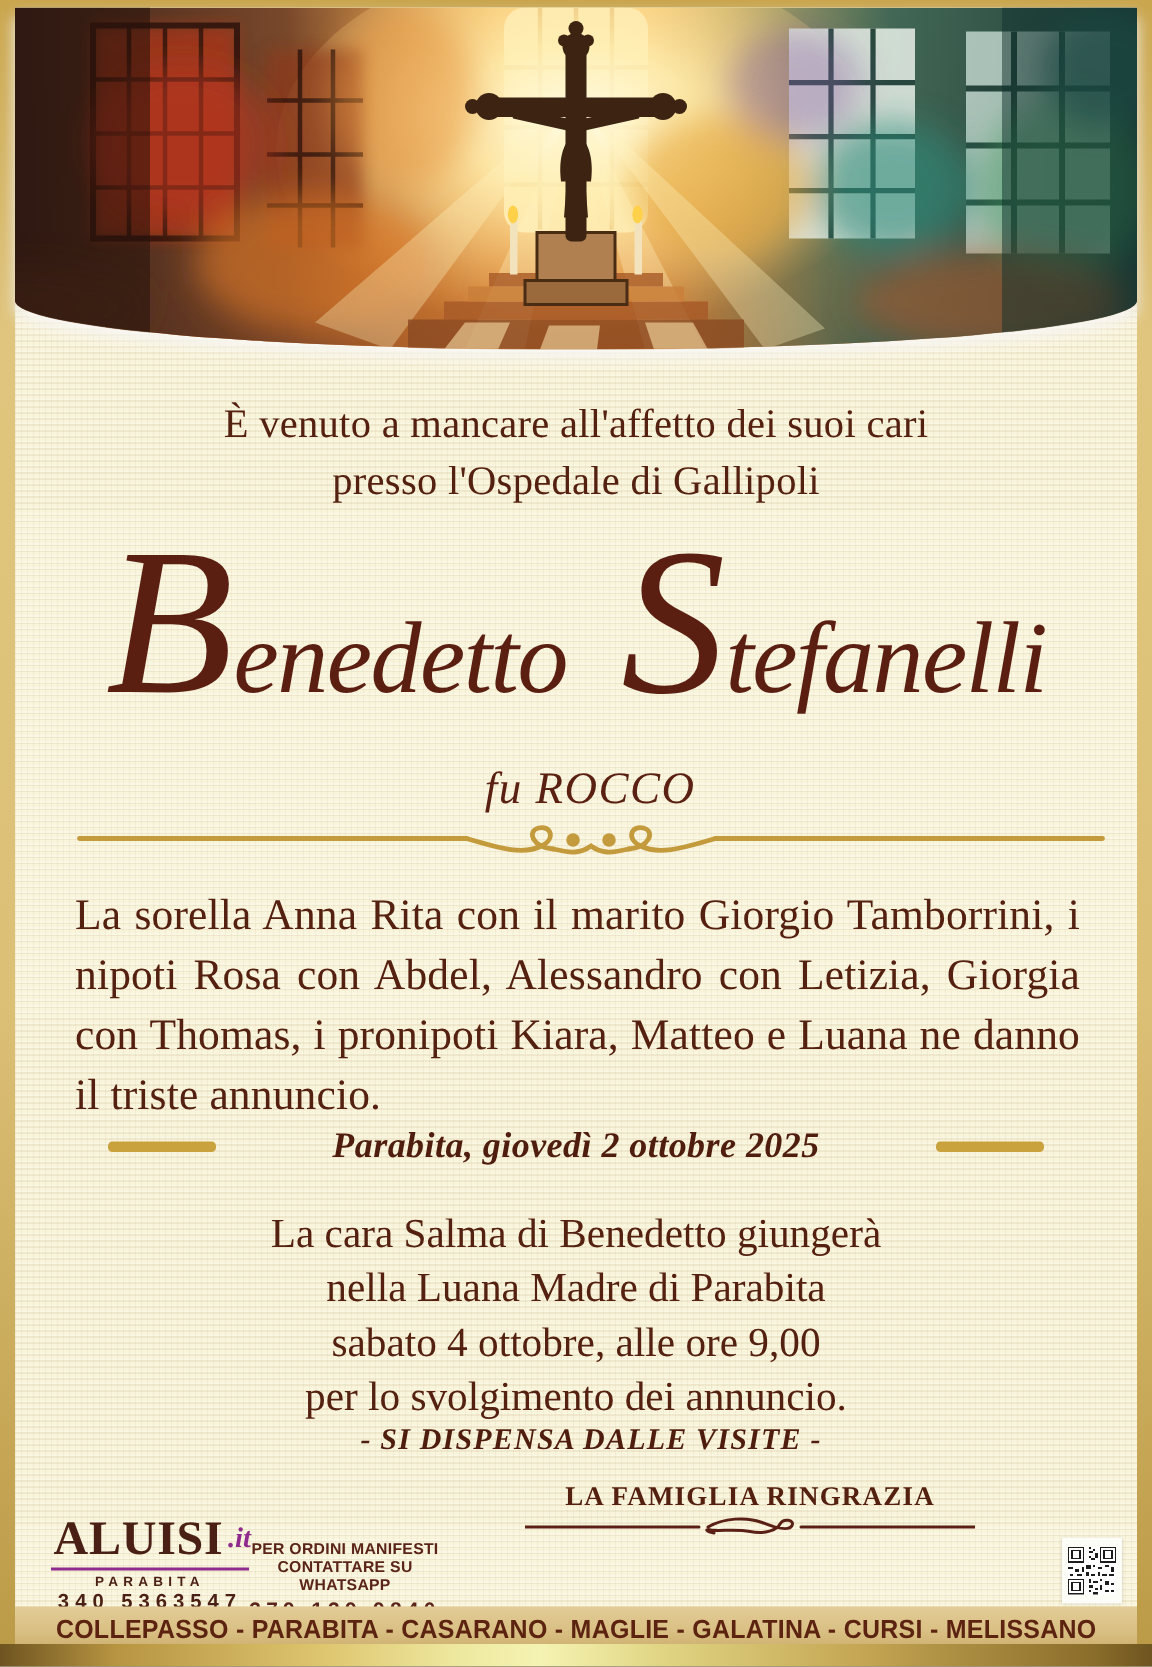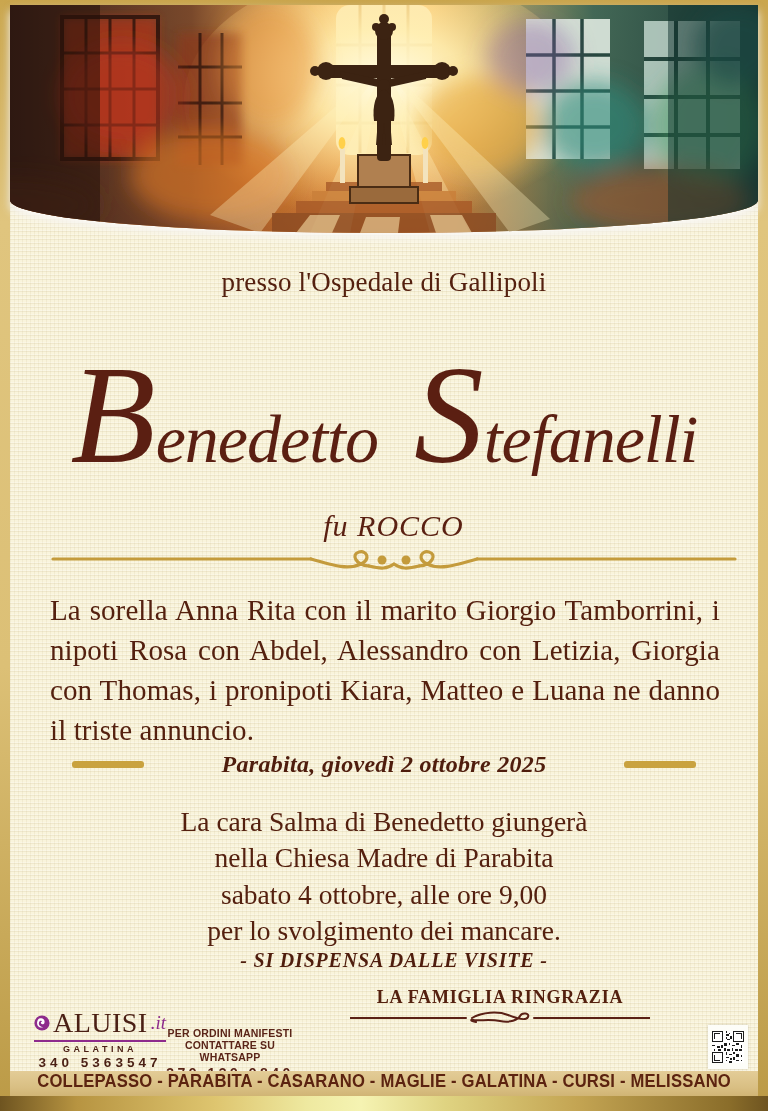--- a/index.html
+++ b/index.html
@@ -65,38 +65,38 @@
   }
   .thanks {
     position:absolute; top:982px; left:212px; width:556px; text-align:center;
     font-size:18px; font-weight:bold; color:#54200f; letter-spacing:0.8px;
   }
   .orn2 { position:absolute; top:1004px; left:340px; width:300px; height:18px; }
   
   .logo-block { position:absolute; left:24px; top:1002px; width:132px; text-align:center; }
   .logo-row { display:flex; align-items:center; justify-content:center; gap:3px;
               border-bottom:2px solid #8e2b8c; padding-bottom:1px; }
-  .logo-name { font-size:28px; font-weight:normal; color:#4a1f14; letter-spacing:0.5px; }
-  .logo-tld { font-size:19px; font-style:italic; font-weight:normal; color:#8e2b8c; }
+  .logo-name { font-size:32px; font-weight:bold; color:#4a1f14; letter-spacing:0.5px; }
+  .logo-tld { font-size:19px; font-style:italic; font-weight:bold; color:#8e2b8c; }
   .logo-city { margin-top:2px; font-family:"Liberation Sans",sans-serif; font-size:9px; font-weight:bold;
                color:#4a1f14; letter-spacing:3.5px; }
   .logo-phone { margin-top:1px; font-family:"Liberation Sans",sans-serif; font-size:13.5px; font-weight:bold;
                 color:#4a1f14; letter-spacing:4px; white-space:nowrap; }
   .orders-block { position:absolute; left:150px; top:1022px; width:140px; text-align:center;
                   font-family:"Liberation Sans",sans-serif; color:#5a2418; }
   .orders-l { font-size:10.5px; font-weight:bold; line-height:1.15; letter-spacing:0.2px; }
   .orders-phone { margin-top:2px; font-size:14px; font-weight:bold; letter-spacing:3.5px; white-space:nowrap; }
   .condolence { position:absolute; left:303px; top:1027px; width:388px;
                 font-size:11.5px; font-weight:bold; color:#76331c; line-height:1.5; letter-spacing:0.2px; }
   .qr { position:absolute; left:698px; top:1020px; width:40px; height:44px; background:#fdfdf8;
         display:flex; align-items:center; justify-content:center; box-shadow:0 0 2px rgba(0,0,0,0.2); }
   .cityband {
     position:absolute; left:0; right:0; top:1066px; height:30px;
     background:linear-gradient(180deg,#e3cc97 0%,#d9bf83 55%,#cbae6c 100%);
-    display:flex; justify-content:center;
+    display:flex; align-items:center; justify-content:center;
     font-family:"Liberation Sans",sans-serif; font-weight:bold; font-size:17.5px;
     color:#5c2310; letter-spacing:0.2px; transform-origin:center;
   }
   .cityband span { display:inline-block; transform:scaleX(0.95); }
   .bottom-strip {
     position:absolute; left:0; right:0; bottom:0; height:15px;
     background:linear-gradient(90deg,#6e5420 0%,#b79441 10%,#dec56f 28%,#eee9a0 40%,#f5f3b2 47%,#dfd381 58%,#c4a553 75%,#8a6d2a 95%,#6e5420 100%);
   }
 </style>
 </head>
@@ -251,20 +251,21 @@
             <path d="M368,114 L366,140 L372,140 L374,118 L376,140 L382,140 L380,114 Z"></path>
           </g>
         </g>
 
         <rect x="0" y="0" width="90" height="228" fill="#241109" opacity="0.55"></rect>
         <rect x="658" y="0" width="90" height="228" fill="#10302b" opacity="0.5"></rect>
       </svg>
     </div>
 
     <div class="intro">
+      <div>È venuto a mancare all'affetto dei suoi cari</div>
       <div>presso l'Ospedale di Gallipoli</div>
     </div>
 
     <div class="name-row">
       <span class="name-word">Benedetto</span><span class="name-word">Stefanelli</span>
     </div>
     <div class="patronymic">fu ROCCO</div>
 
     <div class="orn1">
       <svg viewBox="0 0 690 30" width="690" height="30">
@@ -283,23 +284,23 @@
     <div class="obituary">La sorella Anna Rita con il marito Giorgio Tamborrini, i nipoti Rosa con Abdel, Alessandro con Letizia, Giorgia con Thomas, i pronipoti Kiara, Matteo e Luana ne danno il triste annuncio.</div>
 
     <div class="dateline">
       <span class="date-bar"></span>
       <span class="date-text">Parabita, giovedì 2 ottobre 2025</span>
       <span class="date-bar"></span>
     </div>
 
     <div class="funeral">
       <div>La cara Salma di  Benedetto giungerà</div>
-      <div>nella Chiesa Madre di Parabita</div>
+      <div>nella Luana Madre di Parabita</div>
       <div>sabato 4 ottobre, alle ore 9,00</div>
-      <div>per lo svolgimento dei mancare.</div>
+      <div>per lo svolgimento dei annuncio.</div>
     </div>
 
     <div class="visits">- SI DISPENSA DALLE VISITE -</div>
     <div class="thanks">LA FAMIGLIA RINGRAZIA</div>
 
     <div class="orn2">
       <svg viewBox="0 0 300 18" width="300" height="18">
         <g stroke="#5a2016" fill="none" stroke-width="2" stroke-linecap="round">
           <line x1="0" y1="9" x2="116" y2="9"></line>
           <line x1="184" y1="9" x2="300" y2="9"></line>
@@ -310,21 +311,21 @@
 
     <div class="logo-block">
       <div class="logo-row">
         <svg width="22" height="22" viewBox="0 0 22 22">
           <circle cx="11" cy="11" r="10.5" fill="#8e2b8c"></circle>
           <path d="M8,4.5 C12.5,4 15.5,7 14.5,10.5 C13.8,13 11,13.5 9.8,11.8 C8.8,10.4 10,8.6 11.6,9.2 C10.8,7.4 8,7.6 7,10 C5.8,13 8.2,16.5 12.5,16.8 C9.5,18.2 5.2,16.4 4.4,12.6 C3.6,8.8 5.4,5.4 8,4.5 Z" fill="#fff"></path>
         </svg>
         <span class="logo-name">ALUISI</span>
           <span class="logo-tld">.it</span>
       </div>
-      <div class="logo-city">GALATINA</div>
+      <div class="logo-city">PARABITA</div>
       <div class="logo-phone">340 5363547</div>
     </div>
 
     <div class="orders-block">
       <div class="orders-l">PER ORDINI MANIFESTI</div>
       <div class="orders-l">CONTATTARE SU WHATSAPP</div>
       <div class="orders-phone">379 139 9840</div>
     </div>
 
 

